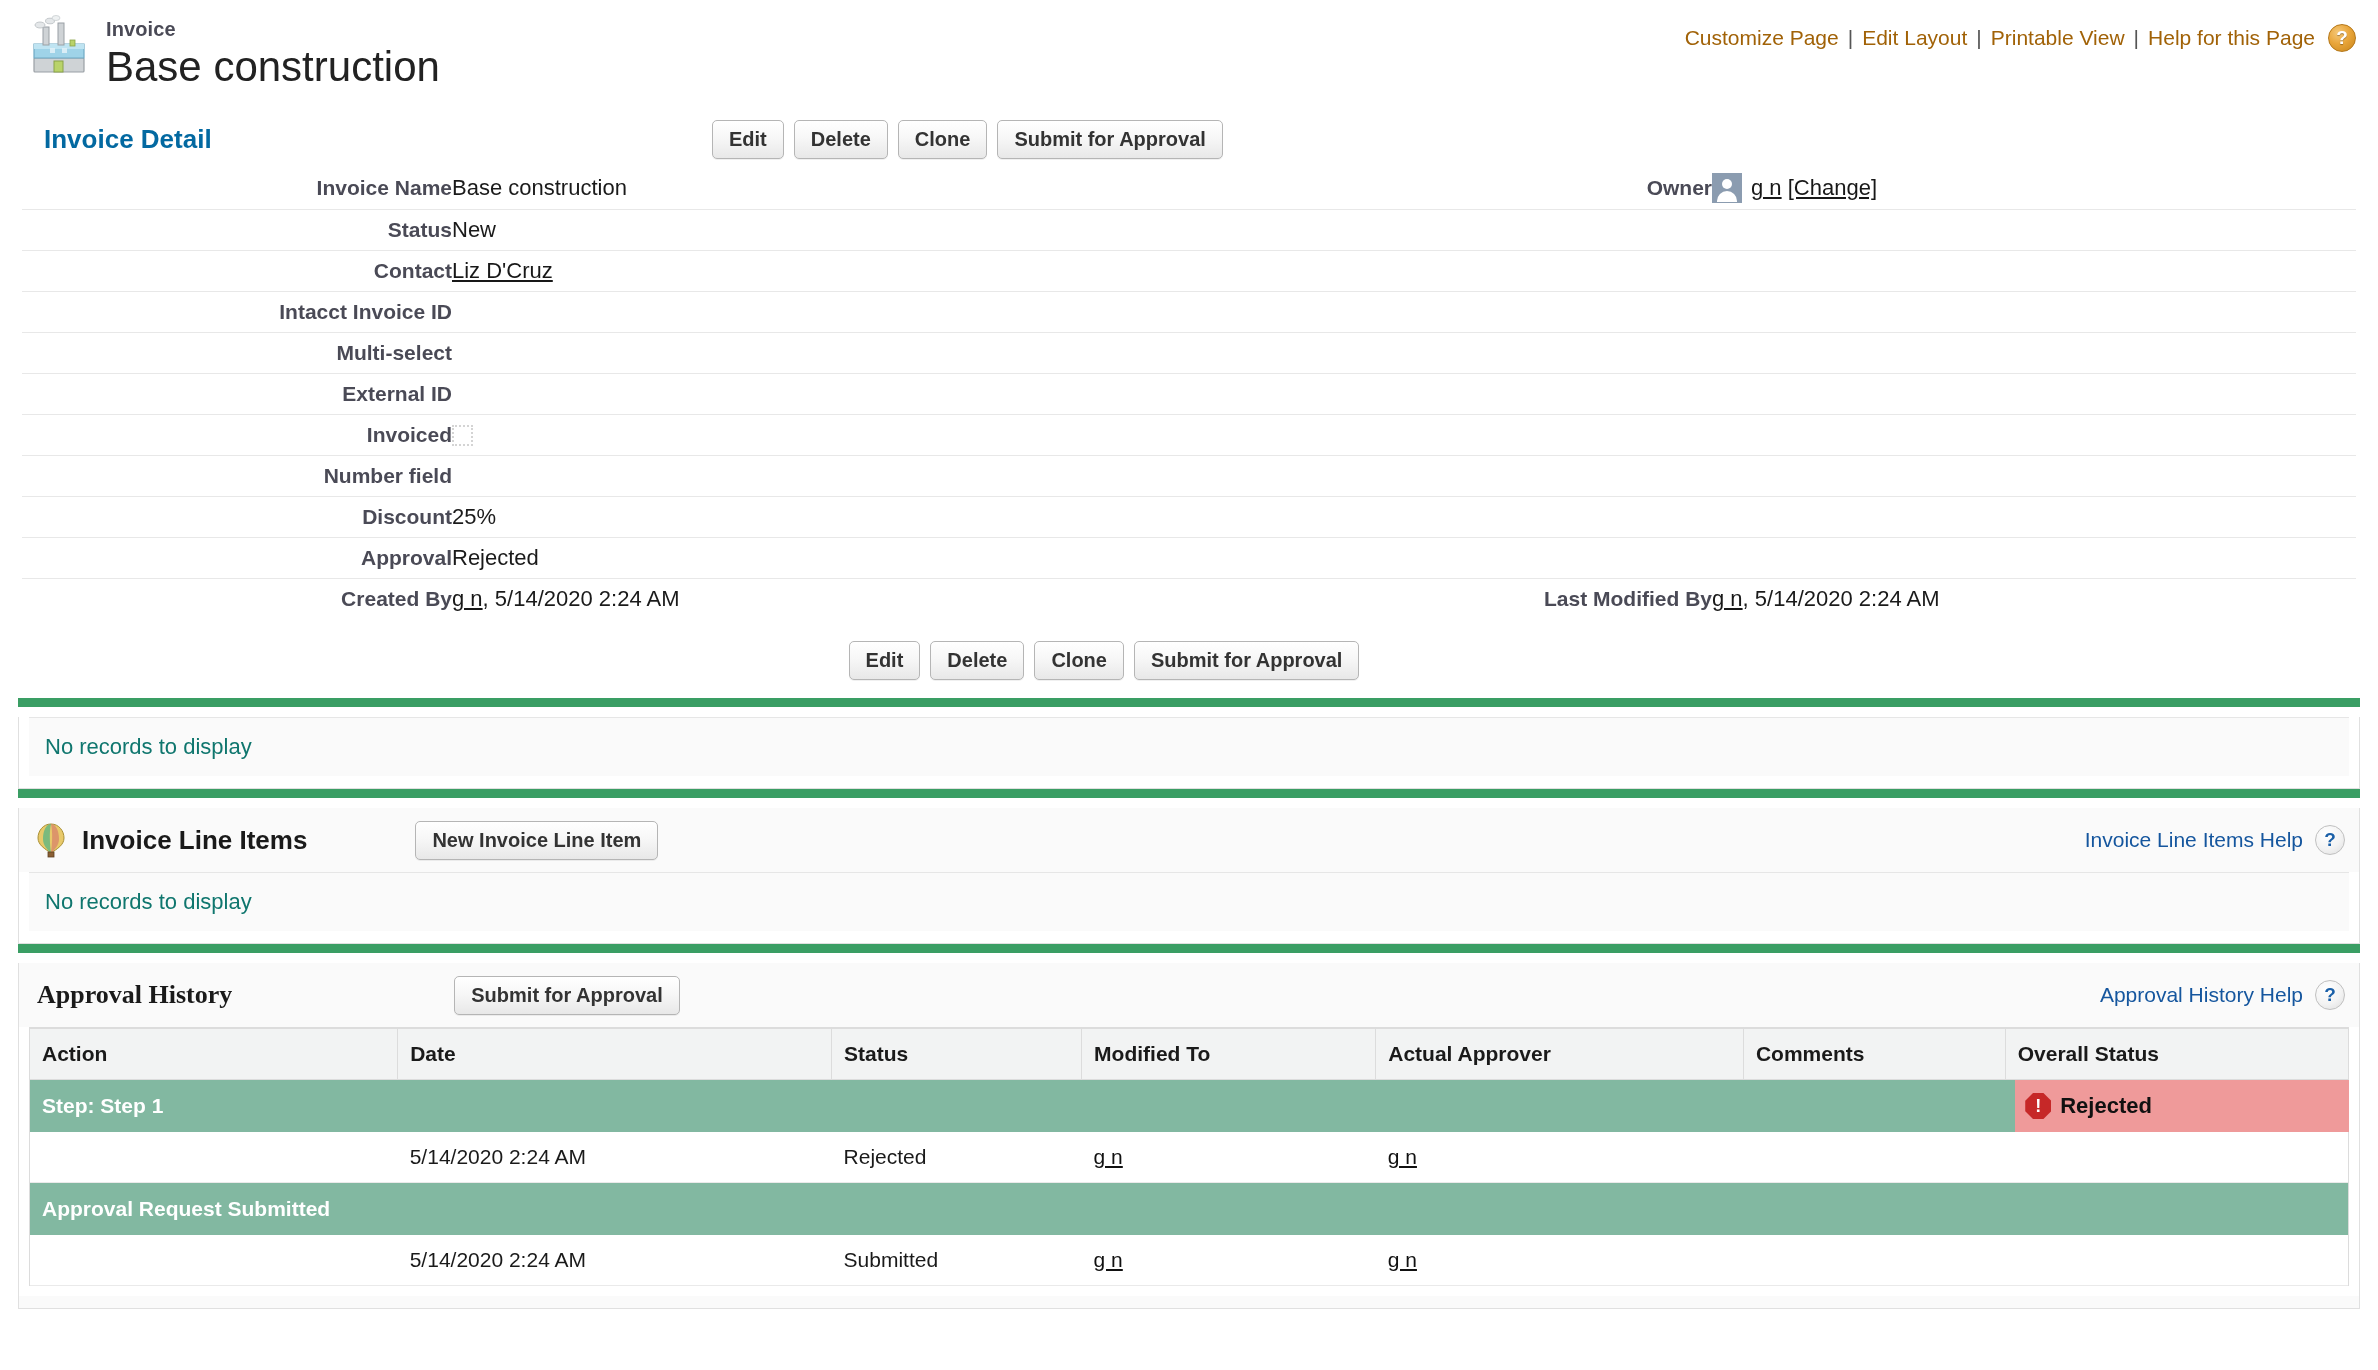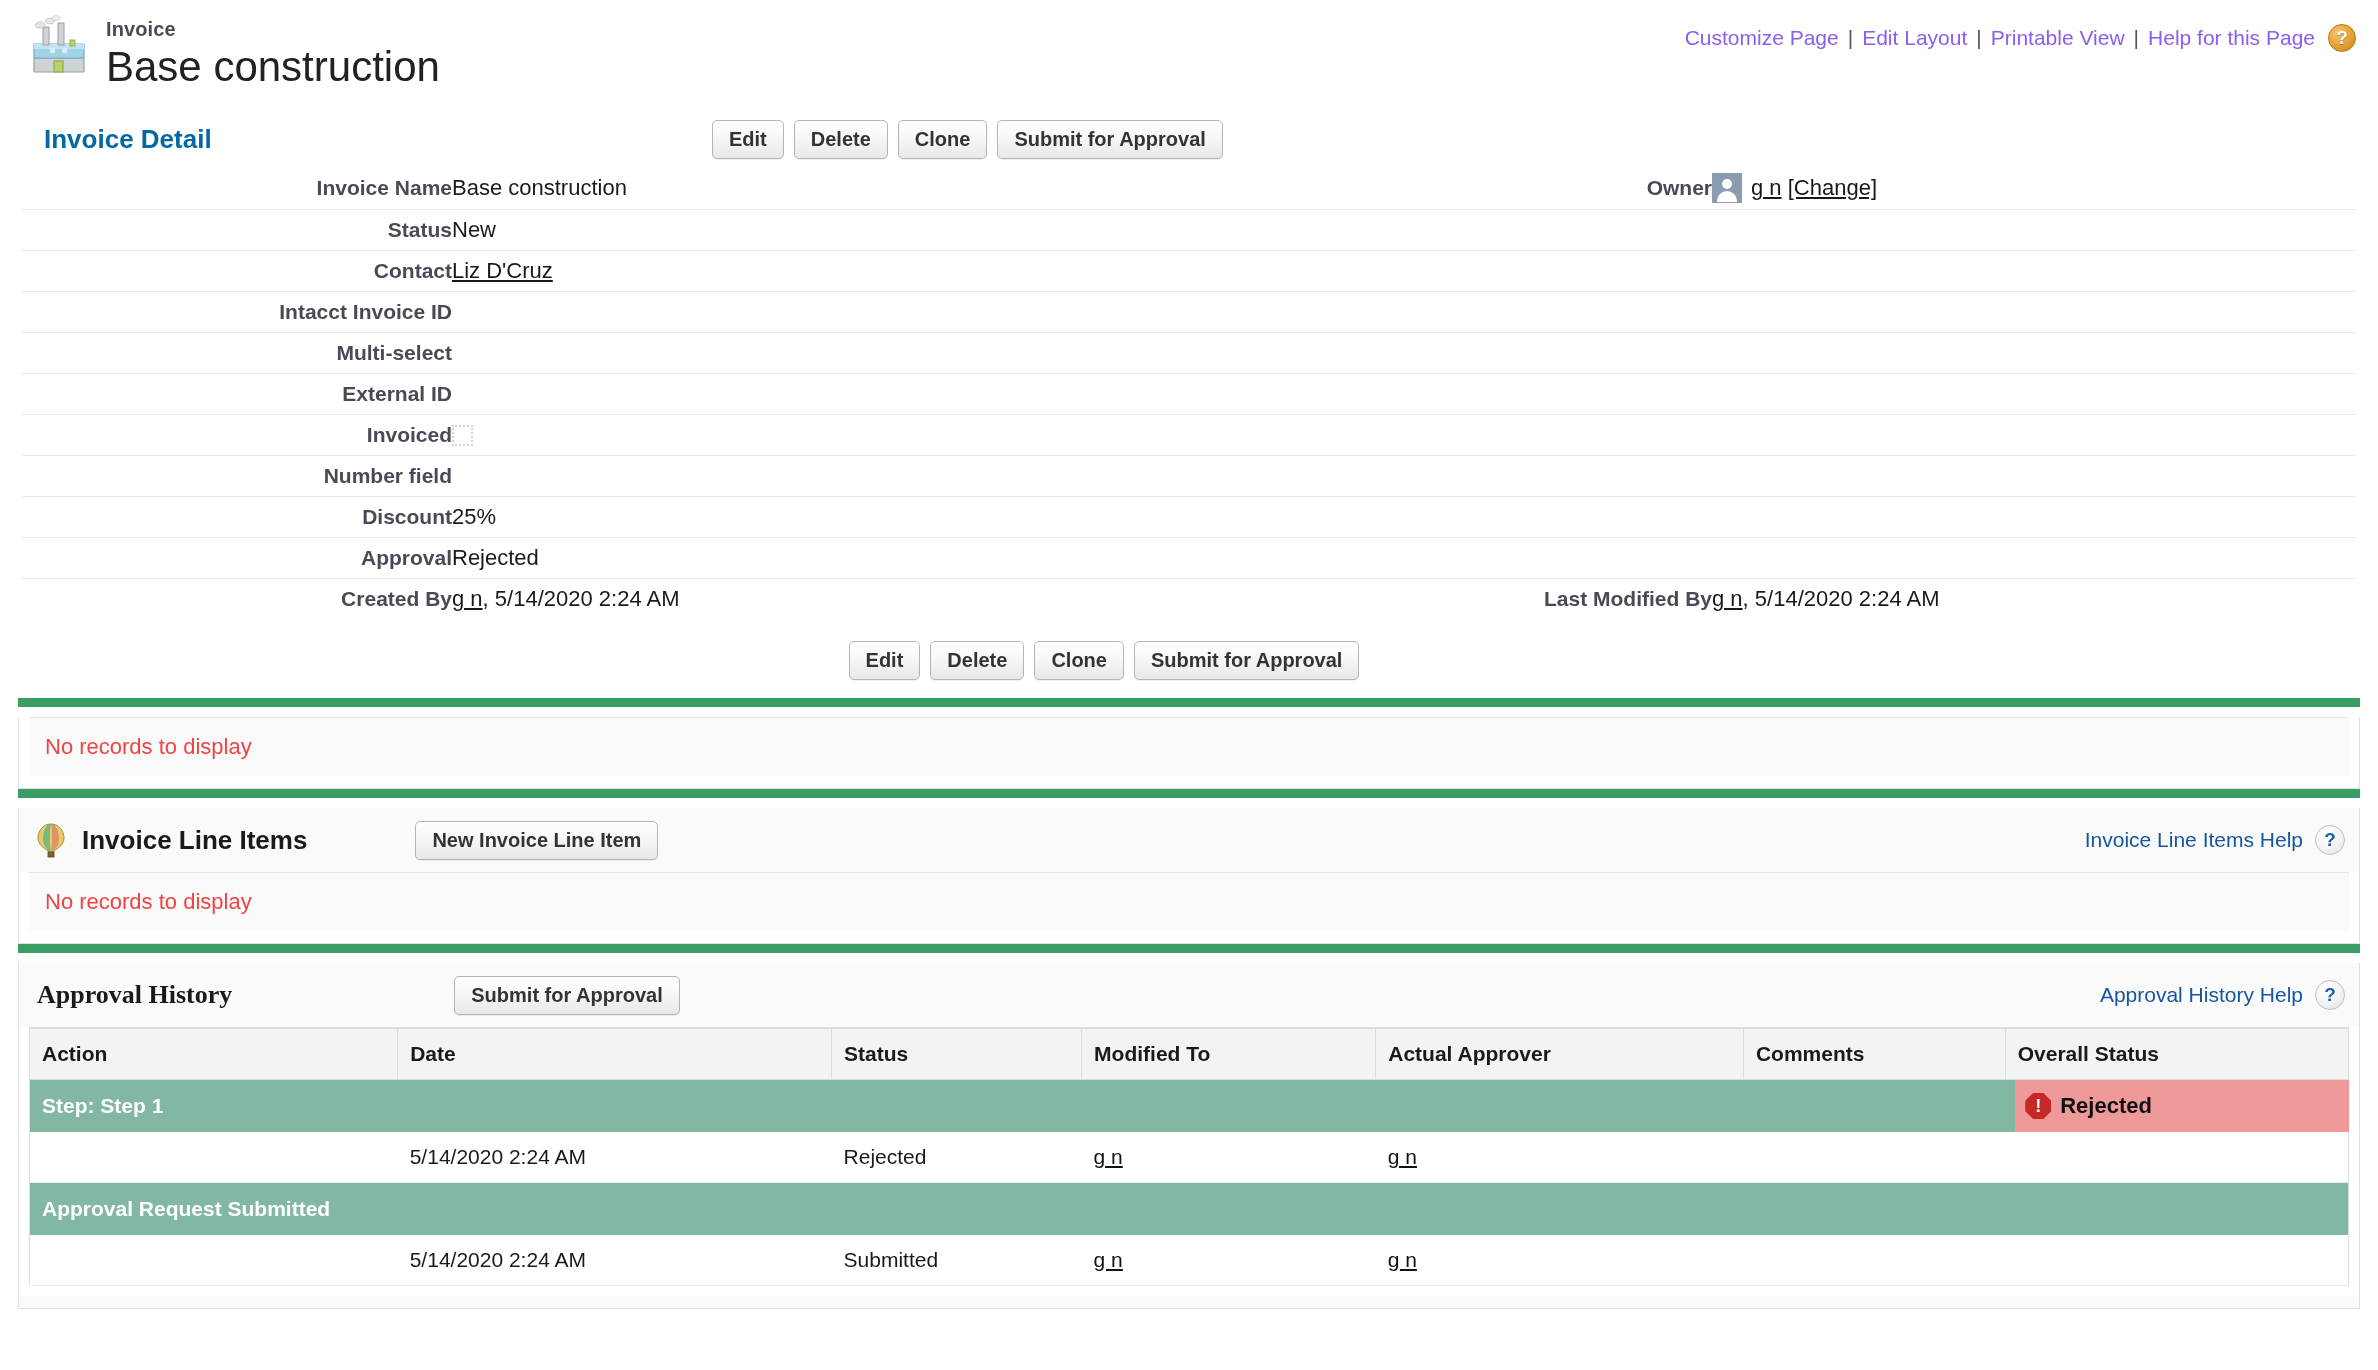--- a/index.html
+++ b/index.html
@@ -46,21 +46,21 @@
 
   .page-links {
     position: absolute;
     right: 22px; top: 24px;
     font-size: 21px;
     color: #1b60a8;
     white-space: nowrap;
     display: flex; align-items: center;
   }
   .page-links a {
-    color: #8b5cf6;
+    color: #a16207;
     text-decoration: none;
   }
   .page-links .sep { color: #555; margin: 0 9px; }
   .help-orb {
     display: inline-block;
     width: 28px; height: 28px;
     margin-left: 13px;
     border-radius: 50%;
     background: radial-gradient(circle at 36% 30%, #f5c97b 0%, #e9a63b 45%, #c98418 100%);
     border: 1px solid #b5781a;
@@ -219,21 +219,21 @@
     margin-left: auto;
     display: flex; align-items: center;
     font-size: 21px;
   }
   .panel-right-link a { color: #15569e; text-decoration: none; }
 
   .norecords {
     background: #fafafa;
     border-top: 1px solid #e6e6e6;
     font-size: 22px;
-    color: #ef4444;
+    color: #0f766e;
     padding: 16px 0 16px 16px;
     margin: 0 10px 12px 10px;
   }
 
   
   table.apr { width: 100%; border-collapse: collapse; table-layout: fixed; margin: 0; }
   table.apr th {
     background: #f2f3f3;
     border-top: 1px solid #dcdcdc;
     border-bottom: 1px solid #dcdcdc;

